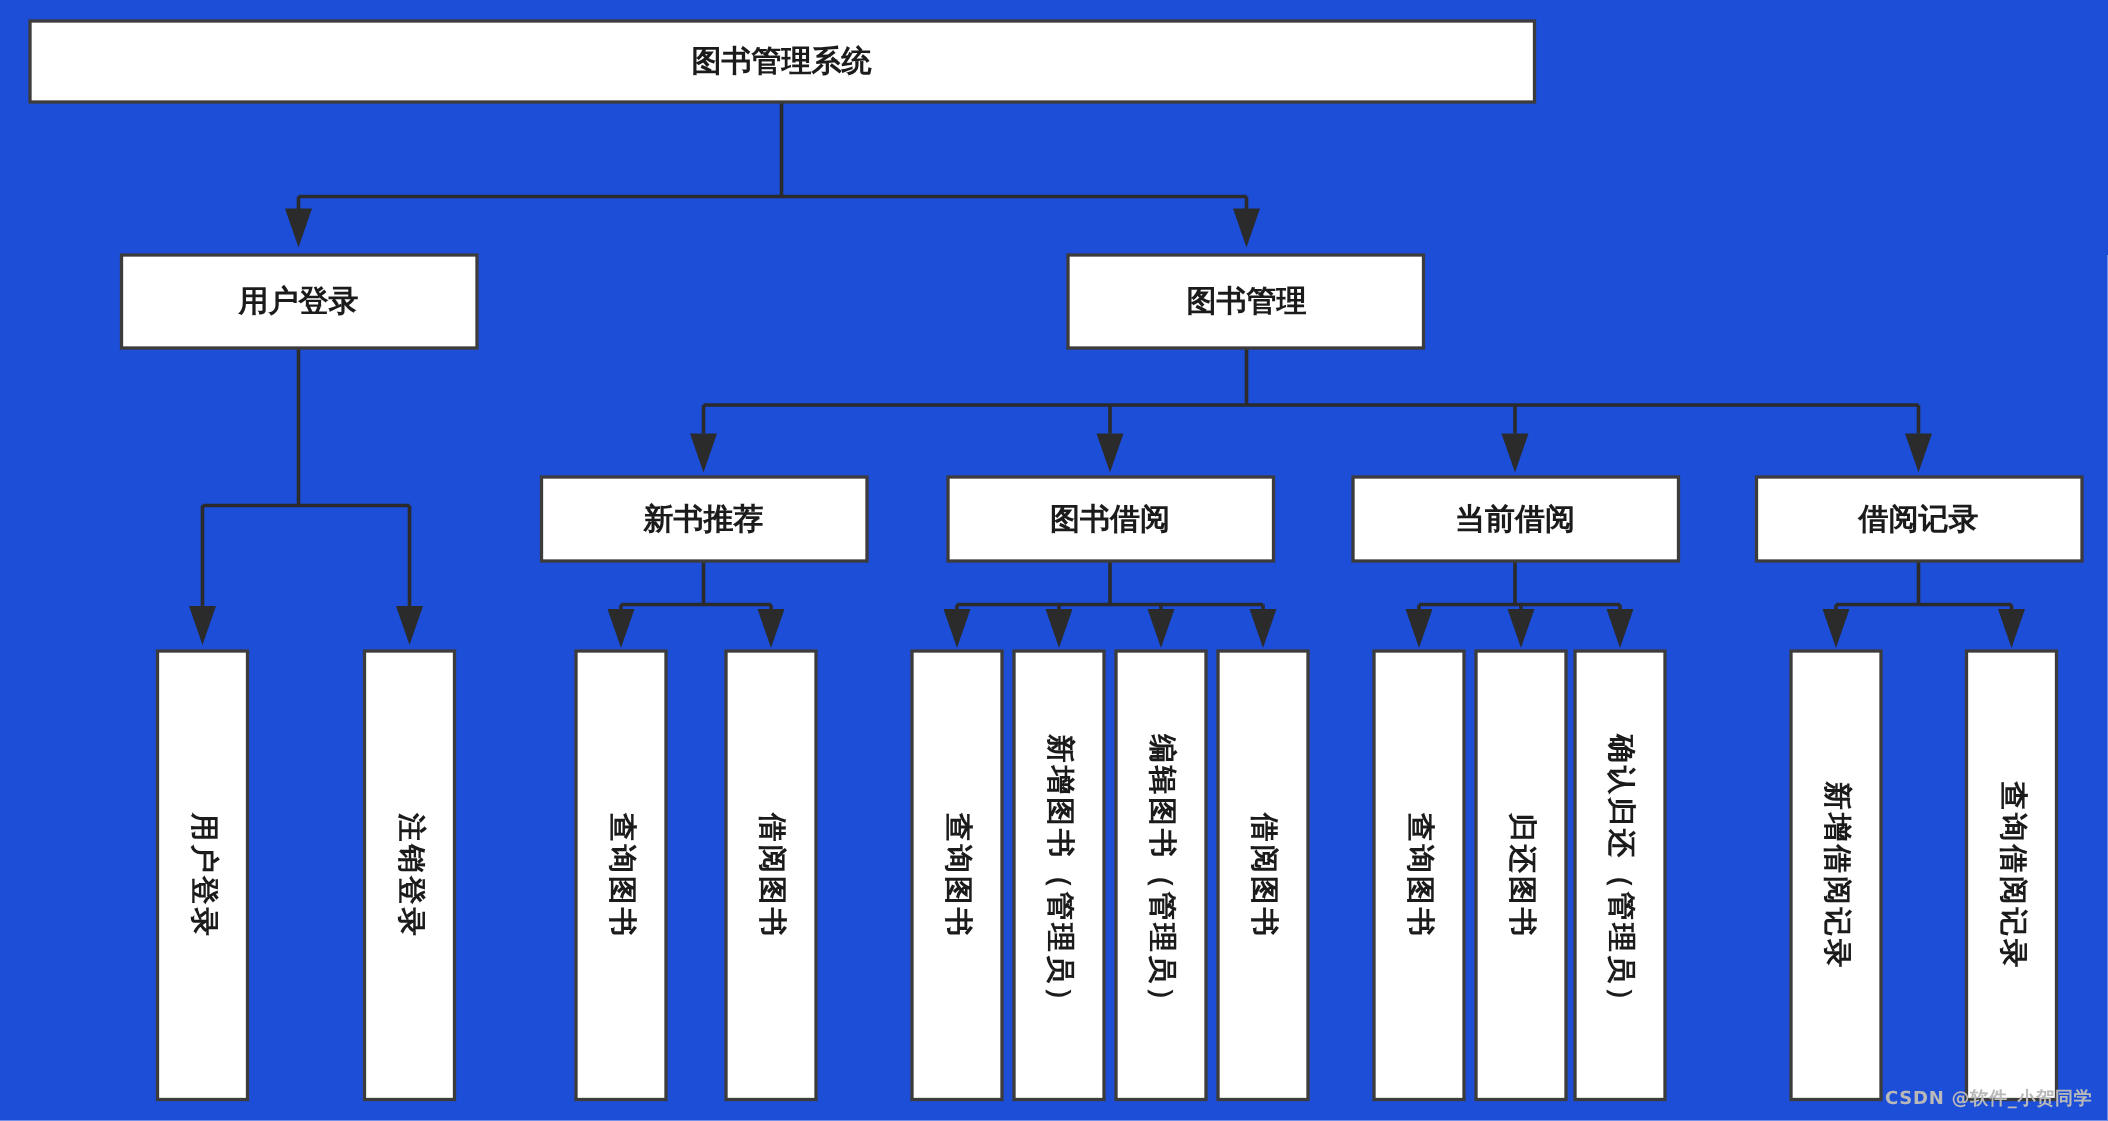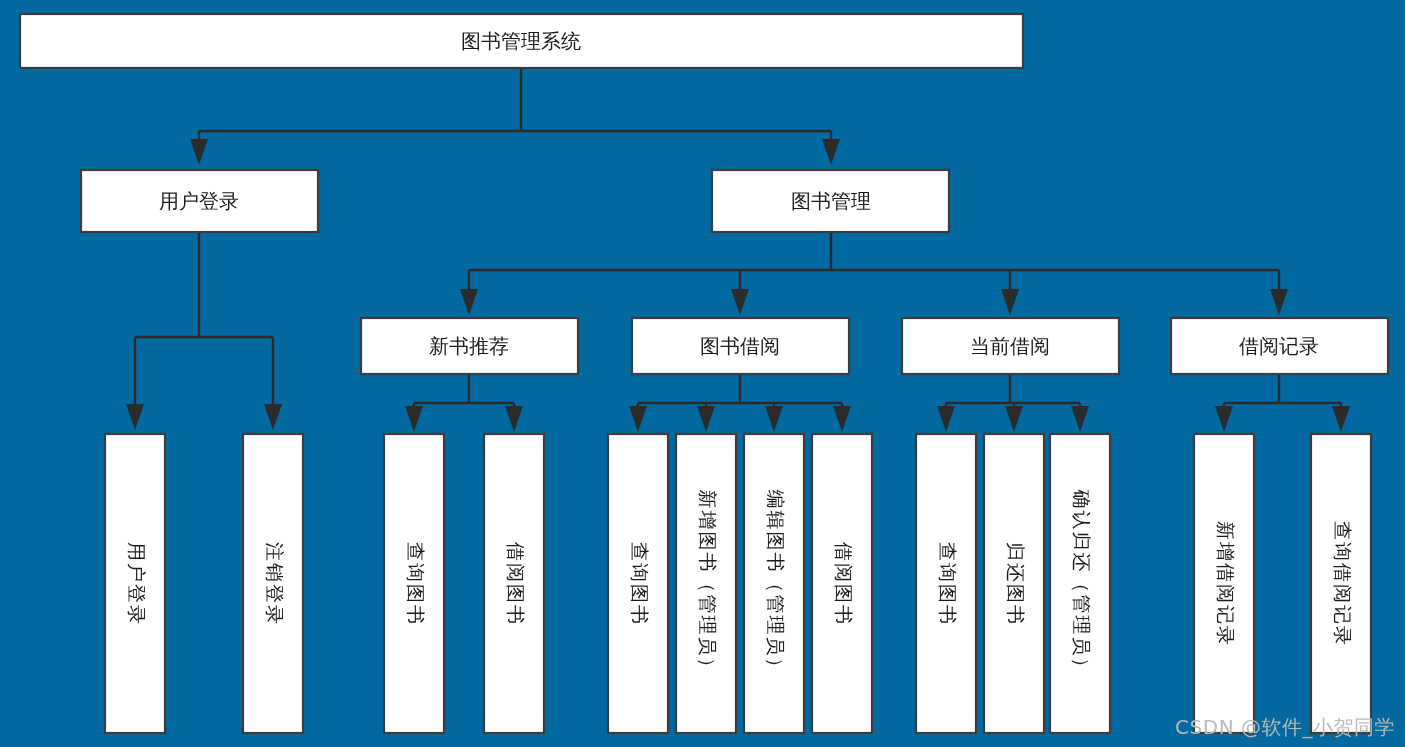--- a/index.html
+++ b/index.html
@@ -11,21 +11,22 @@
   body {
     width: 1405px;
     height: 747px;
     overflow: hidden;
     font-family: "DejaVu Sans", "Liberation Sans", sans-serif;
   }
   #diagram-root {
     position: relative;
     width: 1405px;
     height: 747px;
-    background: #0369a1;
+    background: #1d4ed8;
+    font-weight: bold;
   }
   svg.chart-svg {
     position: absolute;
     left: 0;
     top: 0;
     width: 1405px;
     height: 747px;
     display: block;
   }
   .node-box {
@@ -52,21 +53,21 @@
   }
   .node-label.vertical-label {
     font-size: 19px;
     letter-spacing: 2px;
   }
   .watermark {
     position: absolute;
     right: 10px;
     bottom: 6px;
     font-family: "DejaVu Sans", "Liberation Sans", sans-serif;
-    font-size: 20px;
+    font-size: 12px;
     color: #b9b9b9;
     letter-spacing: 0.5px;
     white-space: nowrap;
     user-select: none;
   }
 </style>
 </head>
 <body>
 
 <div id="diagram-root">

